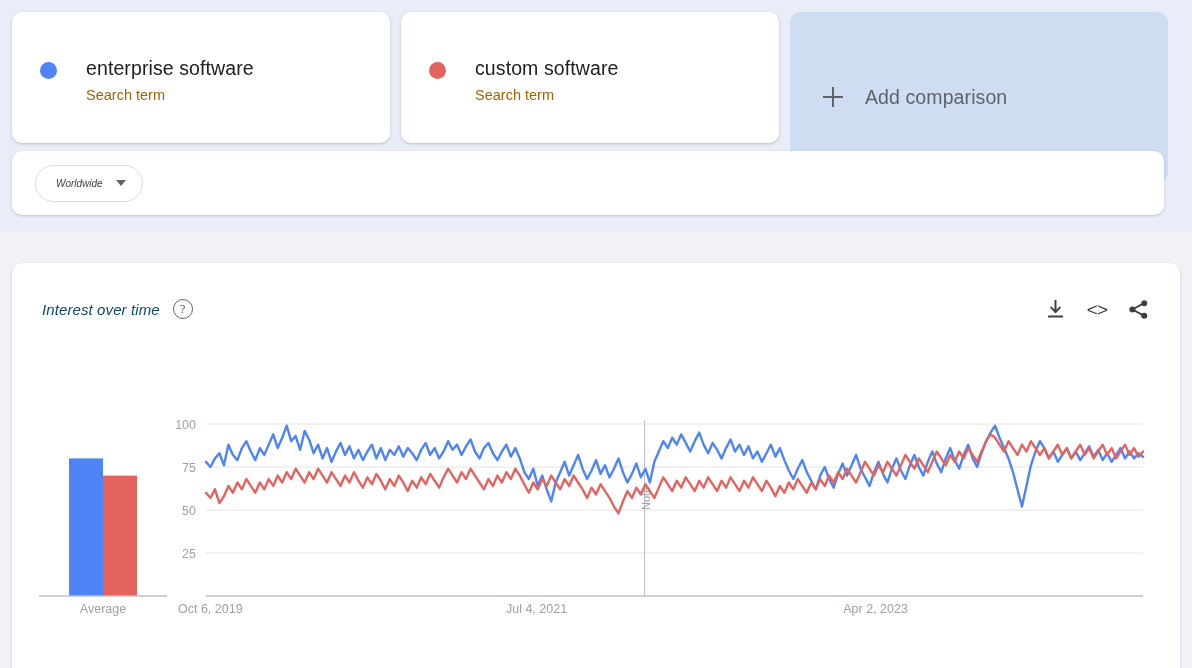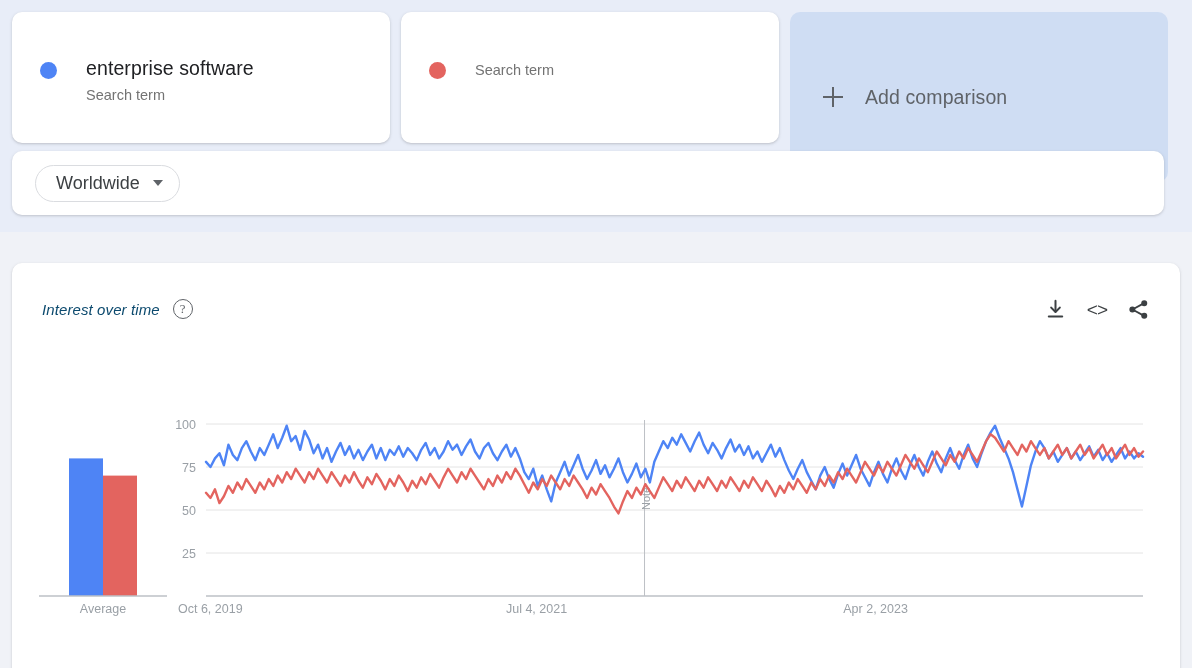--- a/index.html
+++ b/index.html
@@ -67,21 +67,21 @@
   }
   .term-title {
     font-size: 19.5px;
     color: #202124;
     line-height: 25px;
     letter-spacing: 0.1px;
     white-space: nowrap;
   }
   .term-sub {
     font-size: 14.5px;
-    color: #737373;
+    color: #a16207;
     line-height: 20px;
     margin-top: 4px;
   }
 
   .add-card {
     width: 378px;
     height: 170px;
     background: #cfddf3;
     border-radius: 10px;
     display: flex;
@@ -134,23 +134,24 @@
     border-radius: 19px;
     display: flex;
     align-items: center;
     padding: 0 16px 0 20px;
     margin-right: 13px;
     background: #fff;
     cursor: pointer;
     box-sizing: border-box;
   }
   .filter-label {
-    font-size: 18px;
+    font-size: 10px;
     color: #3c4043;
     white-space: nowrap;
+    font-style: italic;
   }
   .caret {
     width: 0; height: 0;
     border-left: 5px solid transparent;
     border-right: 5px solid transparent;
     border-top: 6px solid #5f6368;
     margin-left: 13px;
   }
 
   
@@ -263,20 +264,21 @@
         <div class="term-title">enterprise software</div>
         <div class="term-sub">Search term</div>
       </div>
     </div>
   </div>
 
   <div class="term-card">
     <div class="term-inner">
       <span class="term-dot" id="dot2" style="background: rgb(227, 100, 95);"></span>
       <div class="term-texts">
+        <div class="term-title">custom software</div>
         <div class="term-sub">Search term</div>
       </div>
     </div>
   </div>
 
   <div class="add-card">
     <span class="plus-icon"></span>
     <span class="add-label">Add comparison</span>
   </div>
 </div>

